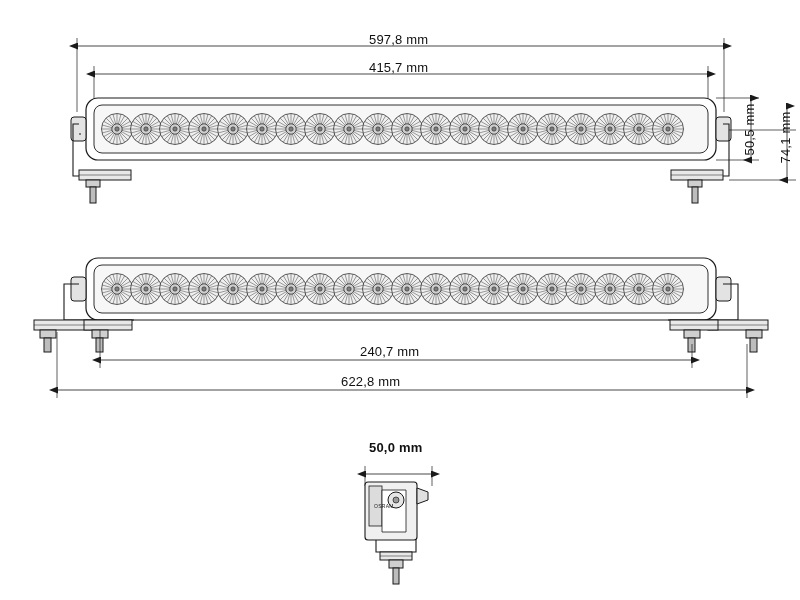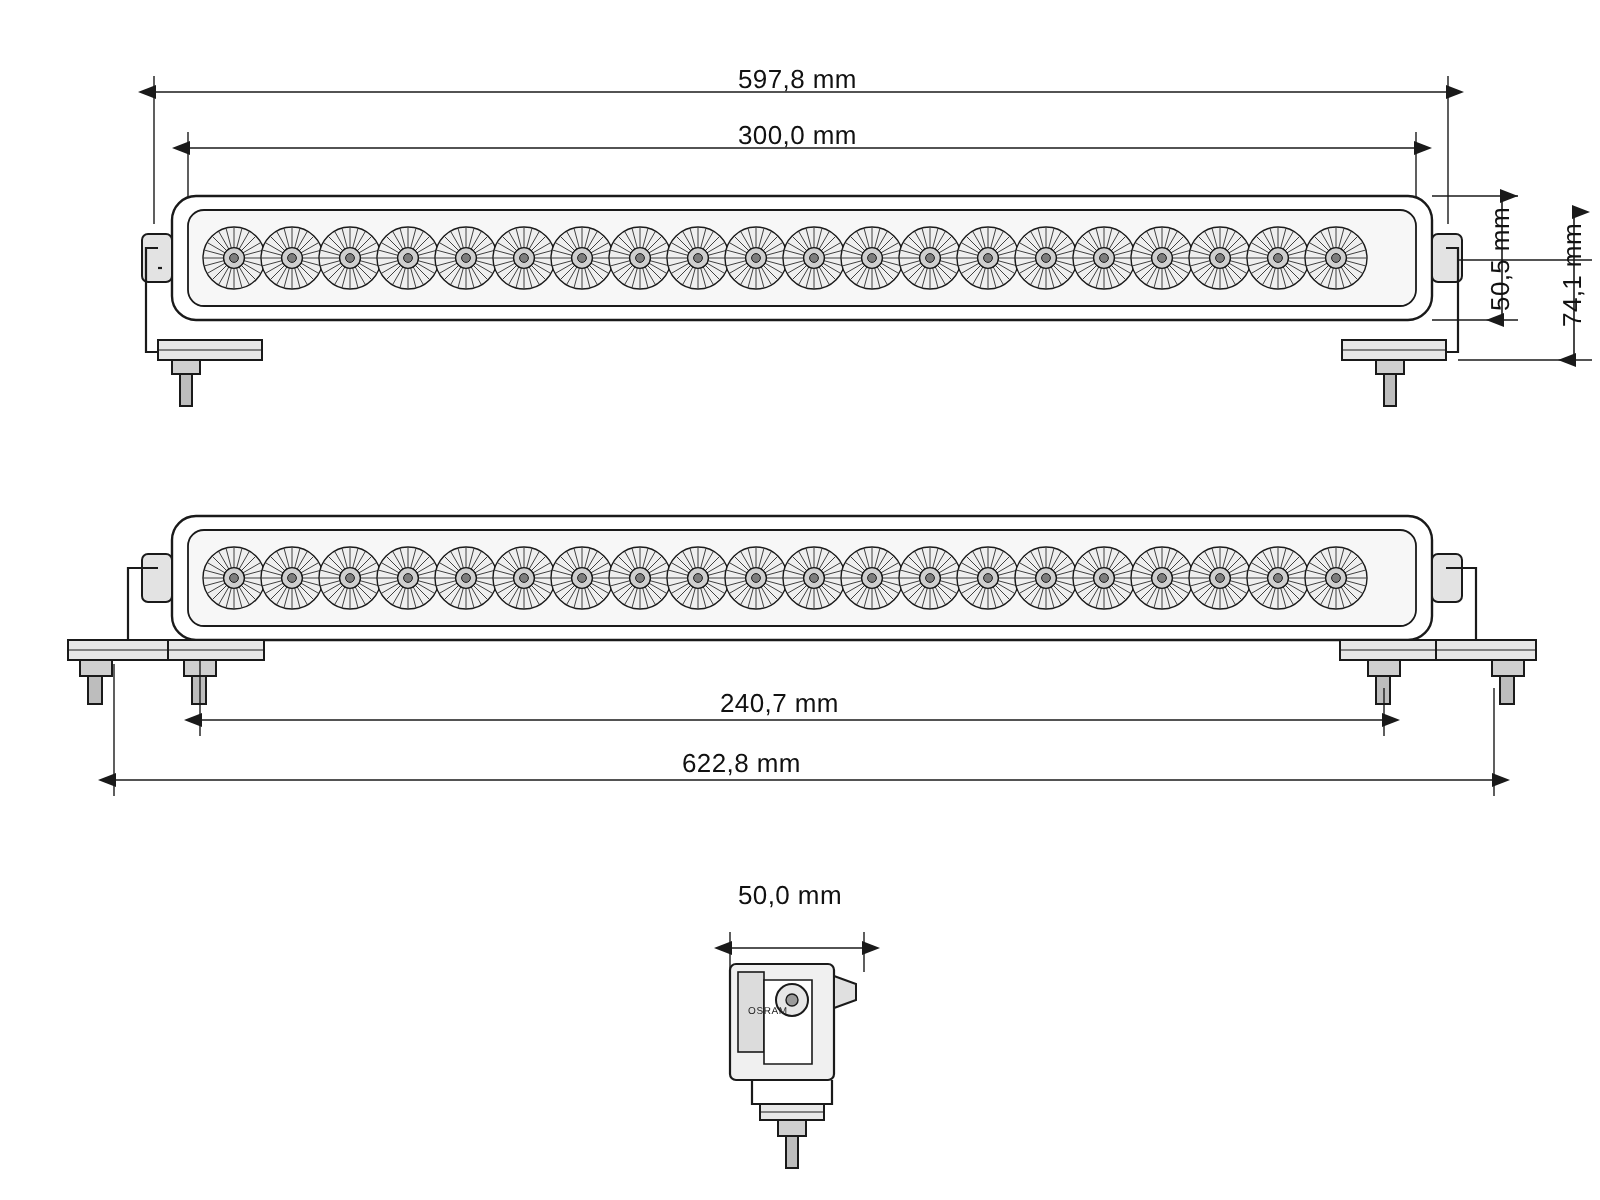--- a/index.html
+++ b/index.html
@@ -256,27 +256,27 @@
       <path d="M352,540 L352,552 L392,552 L392,540" fill="none" stroke="#1a1a1a" stroke-width="1.1"></path>
       <rect x="356" y="552" width="32" height="8" fill="#e8e8e8" stroke="#1a1a1a" stroke-width="1"></rect>
       <rect x="365" y="560" width="14" height="8" fill="#cfcfcf" stroke="#1a1a1a" stroke-width="1"></rect>
       <rect x="369" y="568" width="6" height="16" fill="#bdbdbd" stroke="#1a1a1a" stroke-width="1"></rect>
       <line x1="356" y1="556" x2="388" y2="556" stroke="#1a1a1a" stroke-width="0.5"></line>
     </g>
   </svg>
 
   <div class="dim-label" style="left:345px; top:32px;">597,8 mm</div>
 
-  <div class="dim-label" style="left:345px; top:60px;">300,0 mm</div>
+  <div class="dim-label" style="left:345px; top:60px;">415,7 mm</div>
 
   <div class="dim-label vert" style="left:700px; top:122px; transform:rotate(-90deg);">50,5 mm</div>
 
   <div class="dim-label vert" style="left:736px; top:130px; transform:rotate(-90deg);">74,1 mm</div>
 
   <div class="dim-label" style="left:336px; top:344px;">240,7 mm</div>
 
   <div class="dim-label" style="left:317px; top:374px;">622,8 mm</div>
 
-  <div class="dim-label" style="left:345px; top:440px;">50,0 mm</div>
+  <div class="dim-label" style="left:345px; top:440px;font-weight:bold;">50,0 mm</div>
 
   <div class="brand-label" style="left:350px; top:503px;">OSRAM</div>
 
 </div>
 
 </body></html>

